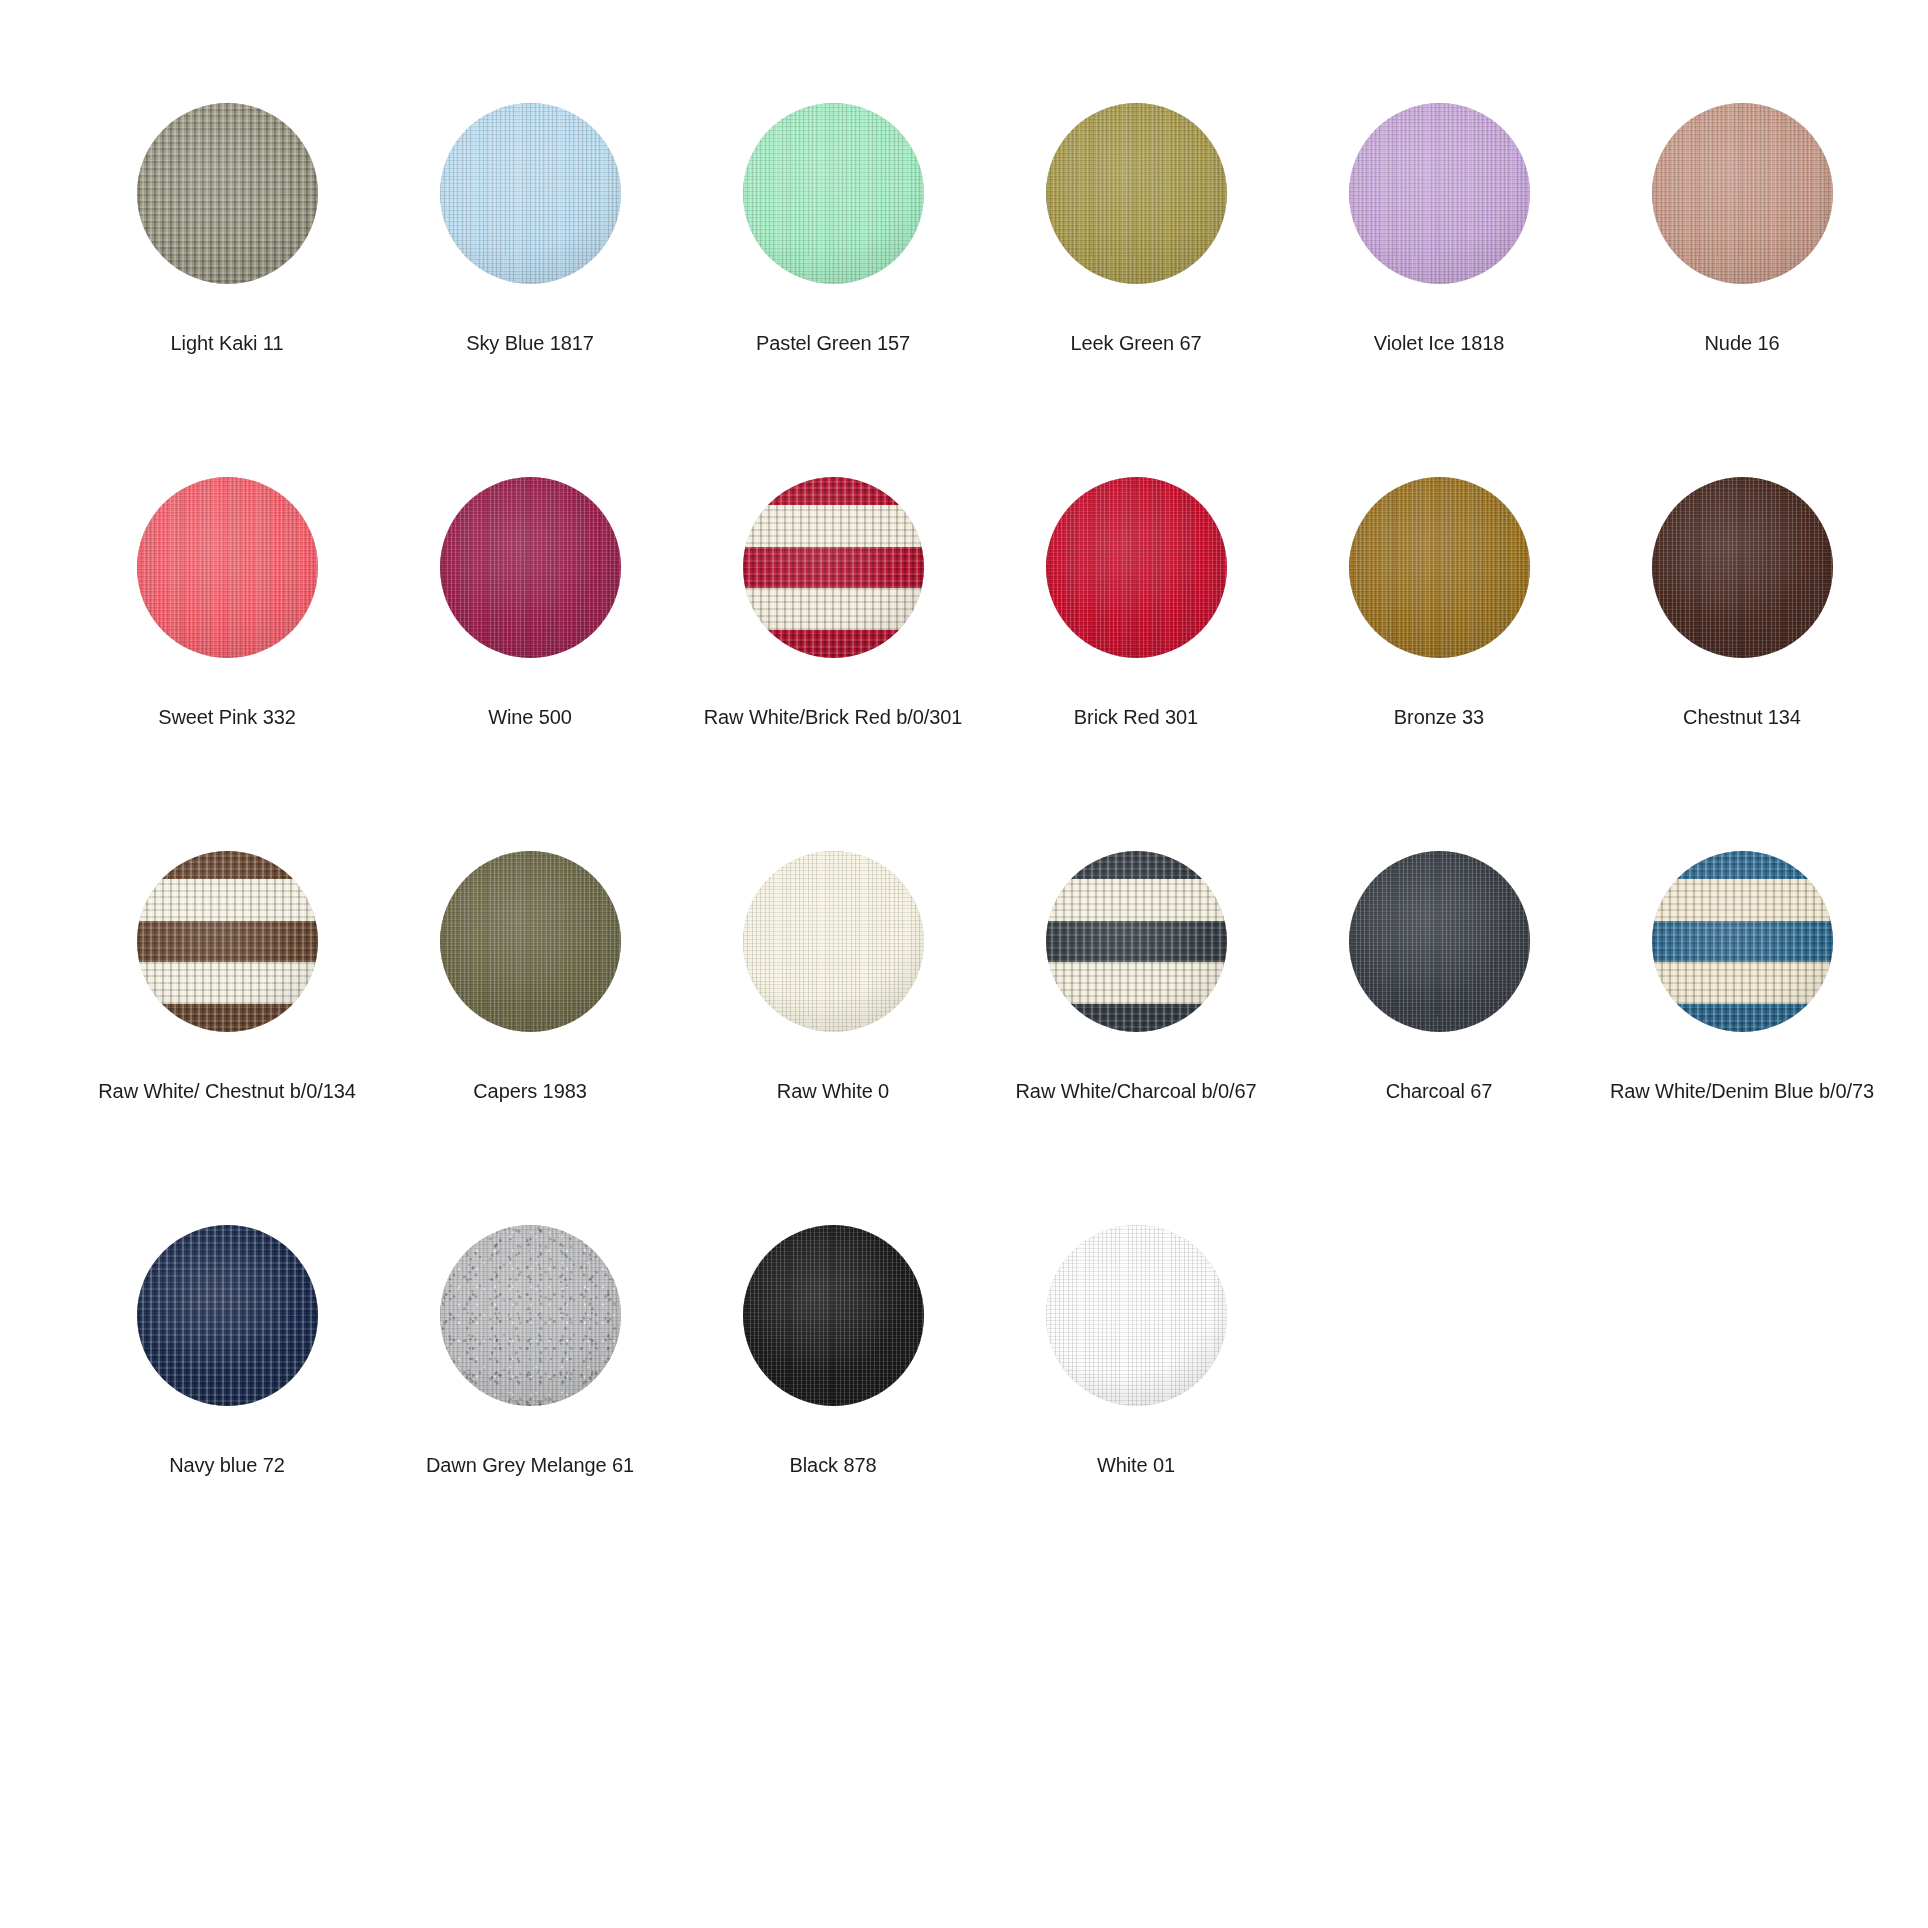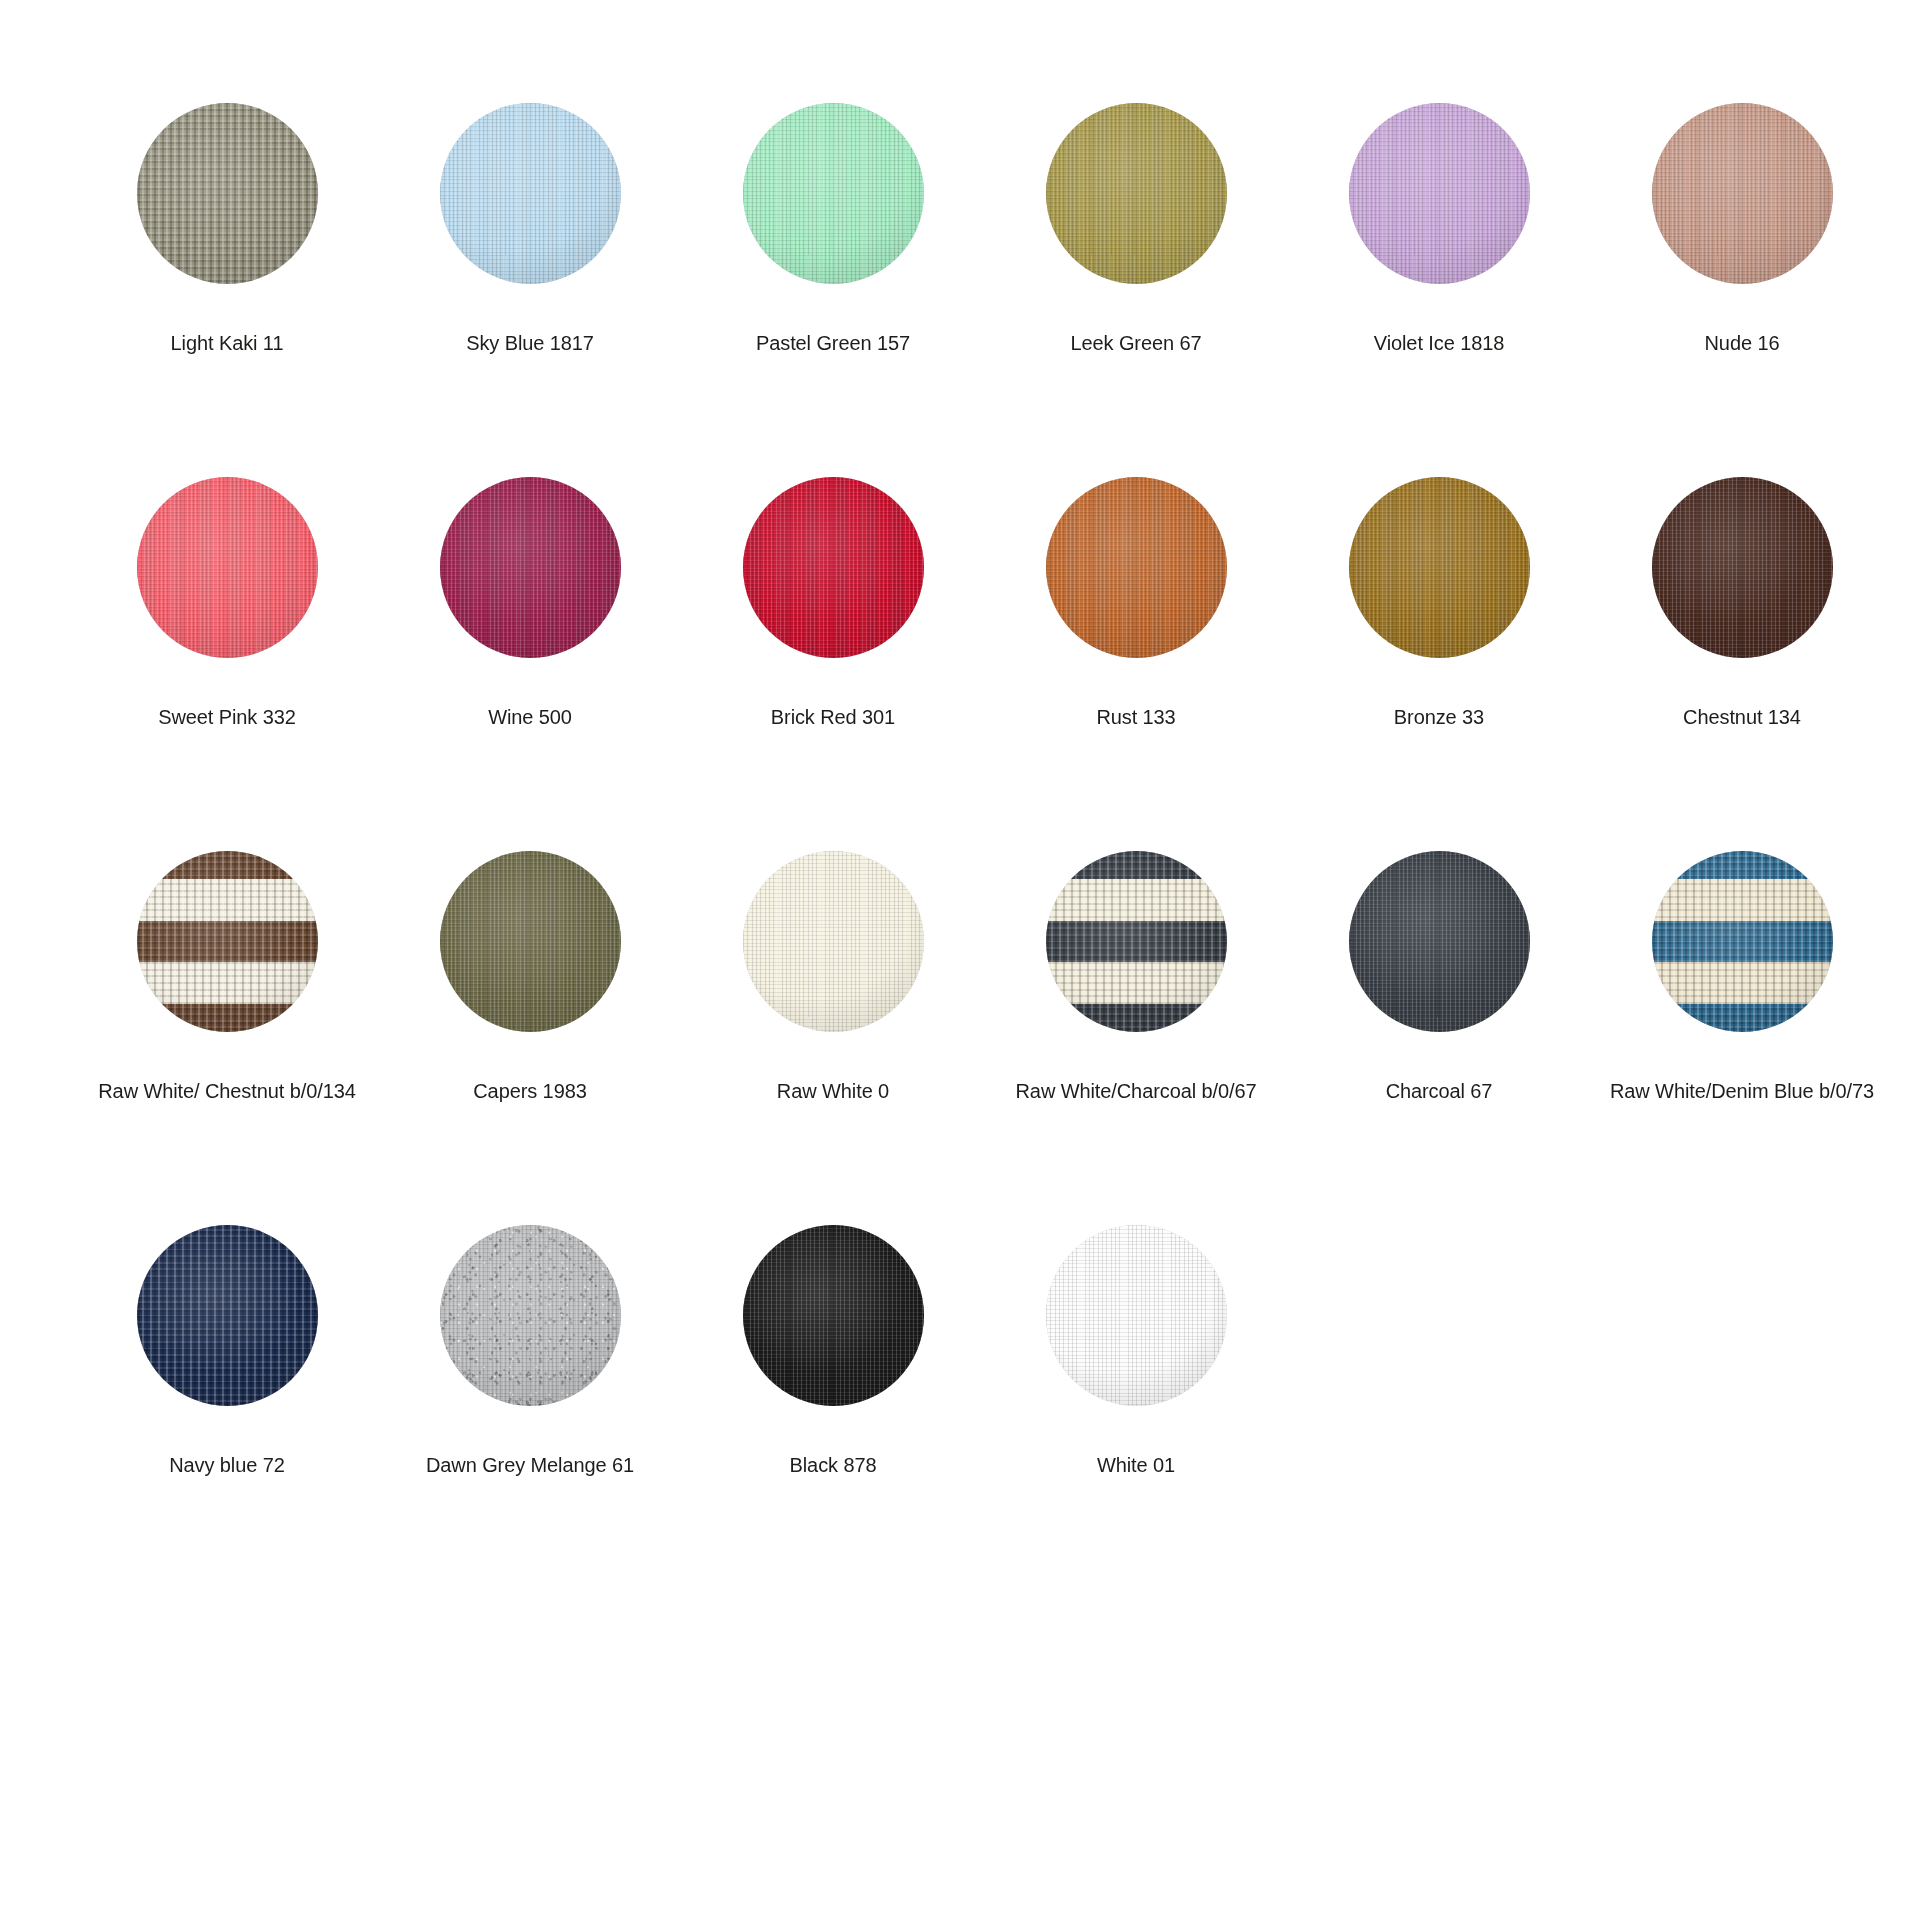--- a/index.html
+++ b/index.html
@@ -238,37 +238,37 @@
           <div class="disc">
             <div class="fill" style="background: rgb(156, 35, 80);"></div>
             <div class="tex-knit"></div>
             <div class="shade"></div>
           </div>
         </div>
         <div class="swatch-label">Wine 500</div>
       </div>
       <div class="swatch-cell">
         <div class="disc-wrap">
+          <div class="disc tex-rib">
+            <div class="fill" style="background: repeating-linear-gradient(rgb(184, 20, 50) 0px, rgb(184, 20, 50) 41px, rgb(243, 236, 220) 41px, rgb(243, 236, 220) 83px) 0px -13px;"></div>
+            <div class="tex-knit"></div>
+            <div class="shade"></div>
+          </div>
+        </div>
+        <div class="swatch-label">Raw White/Brick Red b/0/301</div>
+      </div>
+      <div class="swatch-cell">
+        <div class="disc-wrap">
           <div class="disc">
             <div class="fill" style="background: rgb(200, 17, 47);"></div>
             <div class="tex-knit"></div>
             <div class="shade"></div>
           </div>
         </div>
         <div class="swatch-label">Brick Red 301</div>
-      </div>
-      <div class="swatch-cell">
-        <div class="disc-wrap">
-          <div class="disc">
-            <div class="fill" style="background: rgb(192, 106, 49);"></div>
-            <div class="tex-knit"></div>
-            <div class="shade"></div>
-          </div>
-        </div>
-        <div class="swatch-label">Rust 133</div>
       </div>
       <div class="swatch-cell">
         <div class="disc-wrap">
           <div class="disc">
             <div class="fill" style="background: rgb(155, 116, 36);"></div>
             <div class="tex-knit"></div>
             <div class="shade"></div>
           </div>
         </div>
         <div class="swatch-label">Bronze 33</div>

